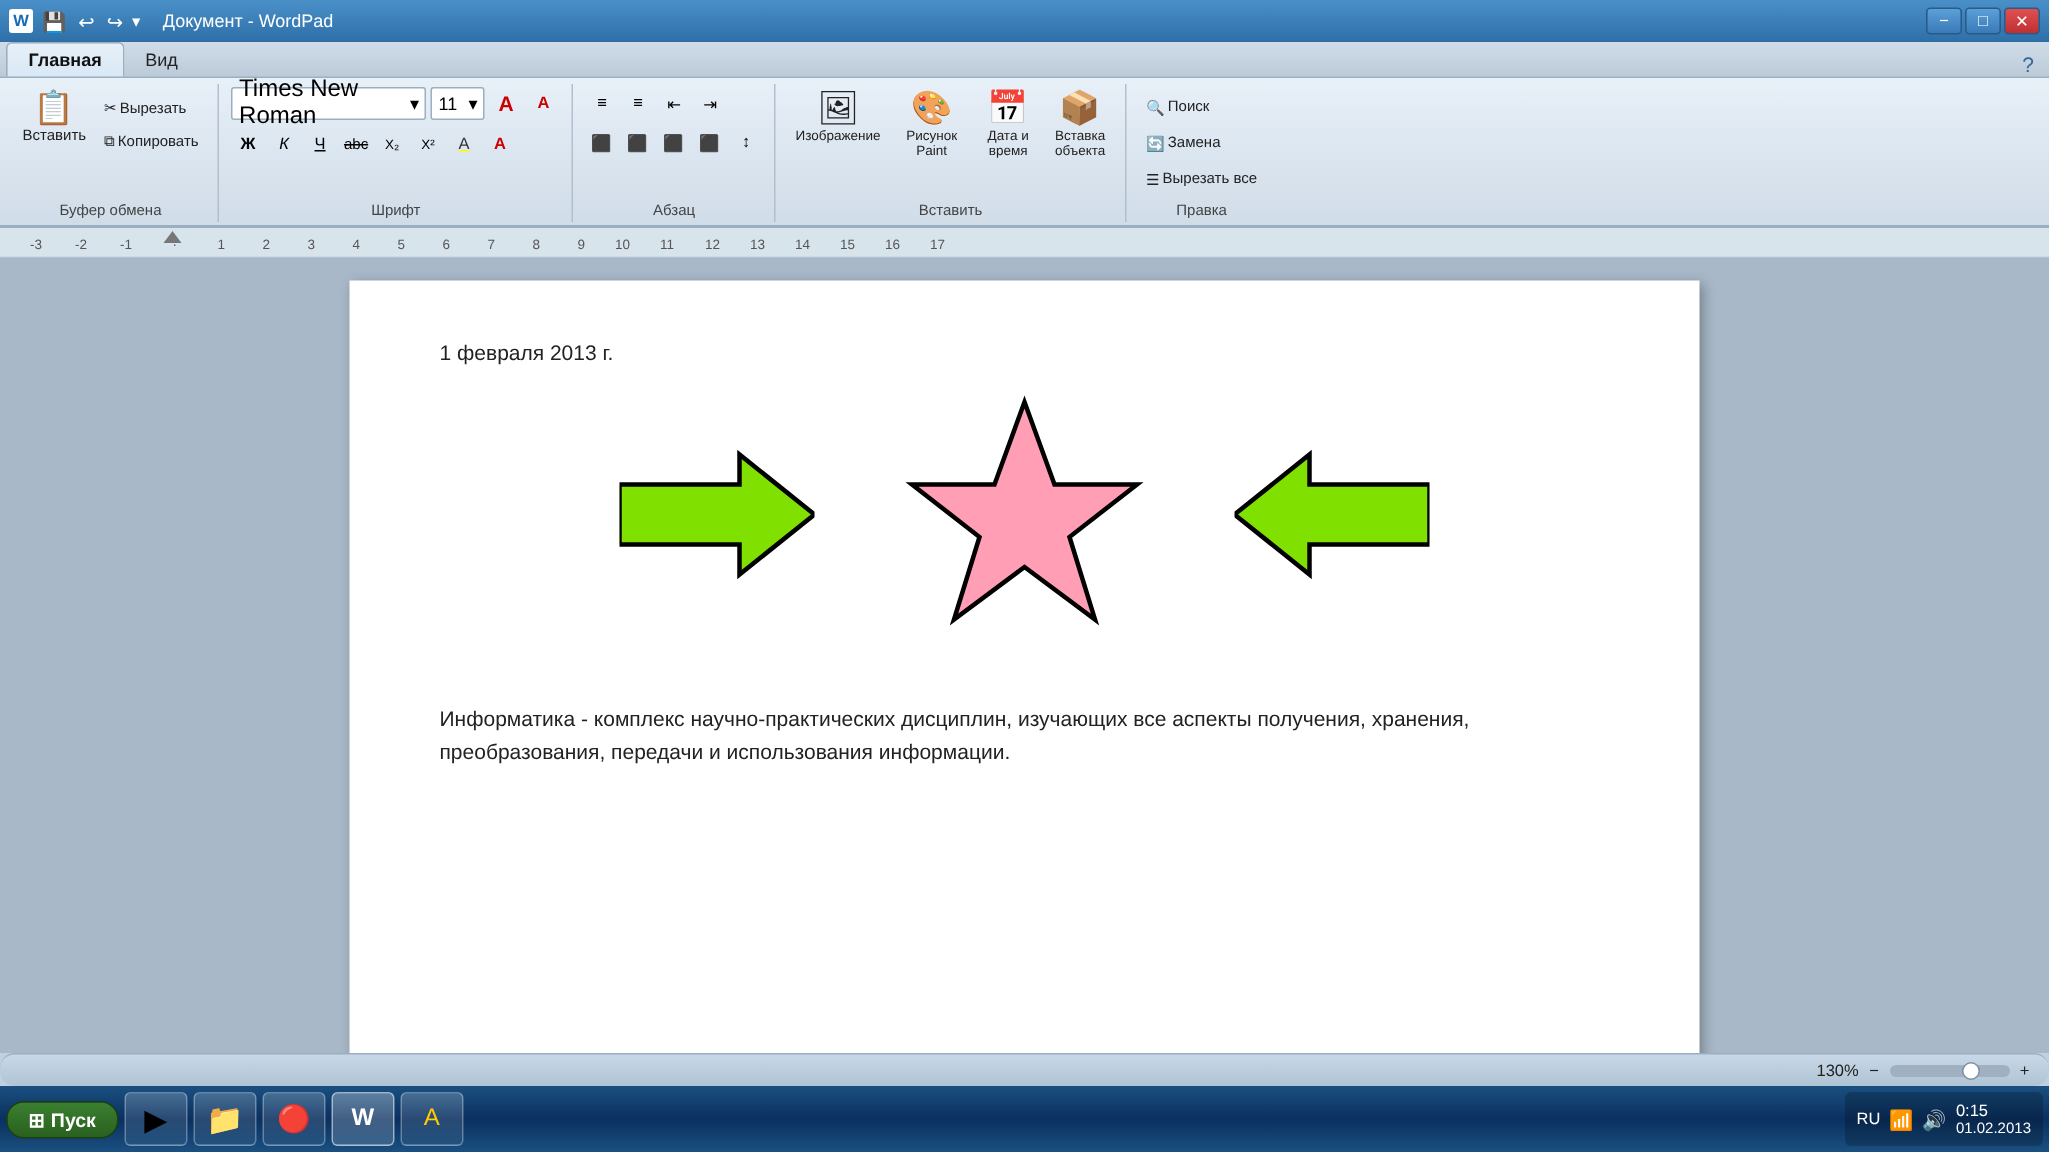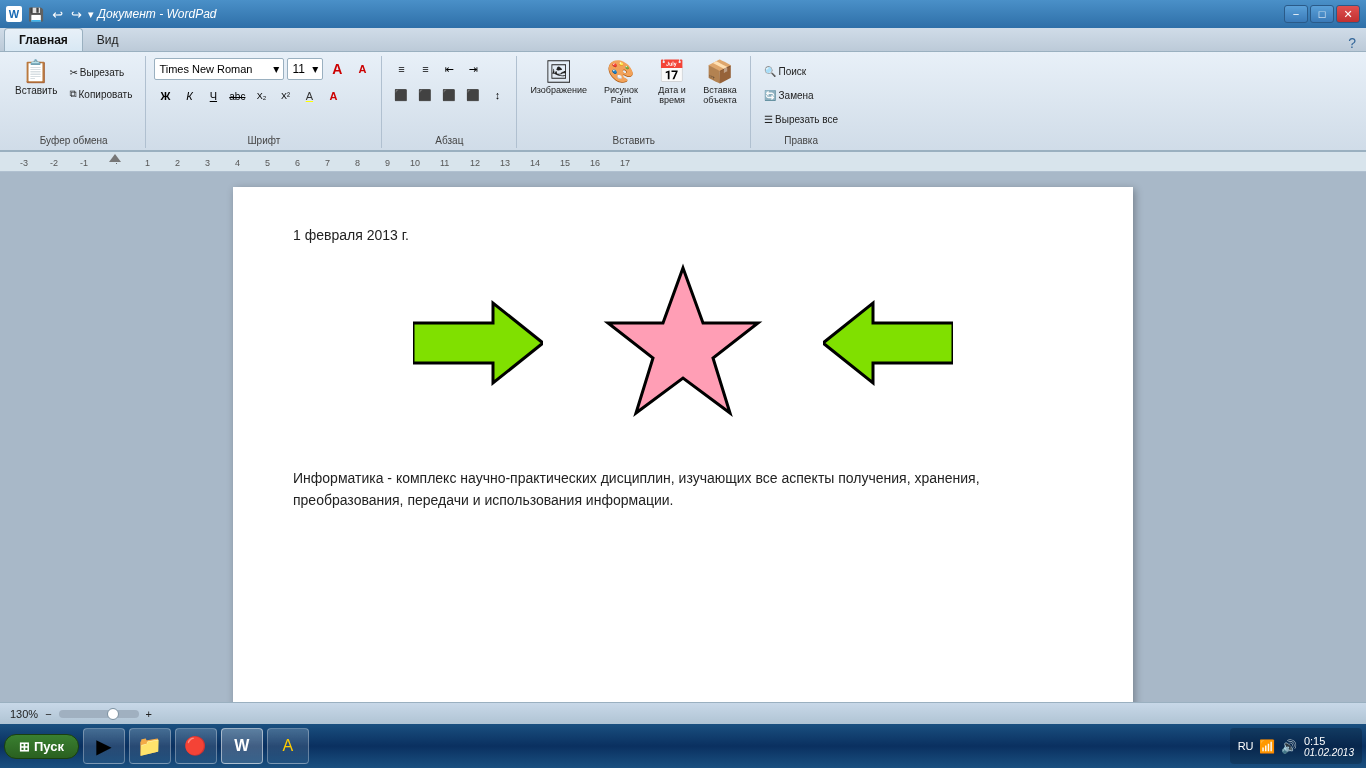--- a/index.html
+++ b/index.html
@@ -173,25 +173,27 @@
       color: #222;
       line-height: 1.6;
     }
 
     
     .status-bar {
       background: linear-gradient(to bottom, #c8d8e8, #b0c4d4);
       height: 22px;
       display: flex;
       align-items: center;
+      justify-content: flex-end;
       padding: 0 10px;
       font-size: 11px;
       color: #222;
       border-top: 1px solid #9ab0c0;
       gap: 8px;
+      border-radius: 10px;
     }
     .zoom-control { display: flex; align-items: center; gap: 4px; }
     .zoom-slider { width: 80px; height: 8px; background: #a0b0c0; border-radius: 4px; position: relative; cursor: pointer; }
     .zoom-slider-thumb { width: 12px; height: 12px; background: white; border: 1px solid #7a90a0; border-radius: 50%; position: absolute; top: -2px; left: 60%; }
 
     
     .taskbar {
       background: linear-gradient(to bottom, #1a5080 0%, #0a3060 50%, #1a5080 100%);
       height: 44px;
       display: flex;
@@ -234,21 +236,21 @@
       align-items: center;
       gap: 6px;
       background: rgba(0,0,0,0.2);
       border-radius: 4px;
       padding: 2px 8px;
       height: 36px;
       font-size: 11px;
       color: white;
     }
     .tray-time { text-align: left; }
-    .tray-date { font-size: 10px; font-style: italic; }
+    .tray-date { font-size: 10px; }
 
     .main-content {
       display: flex;
       flex-direction: column;
       height: calc(768px - 44px);
     }
     .doc-wrapper {
       background: #a8b8c8;
       flex: 1;
       overflow: hidden;
@@ -275,21 +277,21 @@
     <div class="title-bar-left">
       <div class="title-bar-icon">
         <span style="color:#1a6bb5;font-weight:bold;font-size:11px;">W</span>
       </div>
       <div style="display:flex;gap:4px;align-items:center;">
         <span style="font-size:13px;cursor:pointer;padding:0 2px;">💾</span>
         <span style="font-size:13px;cursor:pointer;padding:0 2px;">↩</span>
         <span style="font-size:13px;cursor:pointer;padding:0 2px;">↪</span>
         <span style="font-size:11px;cursor:pointer;">▾</span>
       </div>
-      <span style="margin-left:0;font-style:italic;">Документ - WordPad</span>
+      <span style="margin-left:11px;">Документ - WordPad</span>
     </div>
     <div class="title-bar-controls">
       <div class="title-btn">−</div>
       <div class="title-btn maximize">□</div>
       <div class="title-btn close">✕</div>
     </div>
   </div>
 
   <div class="ribbon-tabs">
     <div class="ribbon-tab active">Главная</div>
@@ -316,21 +318,21 @@
           </div>
         </div>
       </div>
       <div class="ribbon-group-label">Буфер обмена</div>
     </div>
 
     <div class="ribbon-group" style="min-width:200px;">
       <div class="ribbon-group-content" style="flex-direction:column;align-items:flex-start;gap:3px;">
         <div style="display:flex;align-items:center;gap:3px;">
           <div class="font-selector">
-            <span style="font-size:11px;">Times New Roman</span>
+            <span style="font-size:16px;">Times New Roman</span>
             <span>▾</span>
           </div>
           <div class="size-selector">
             <span>11</span>
             <span>▾</span>
           </div>
           <div class="fmt-btn" style="font-size:14px;font-weight:bold;color:#c00;">A</div>
           <div class="fmt-btn" style="font-size:11px;font-weight:bold;color:#c00;">A</div>
         </div>
         <div class="fmt-row">

